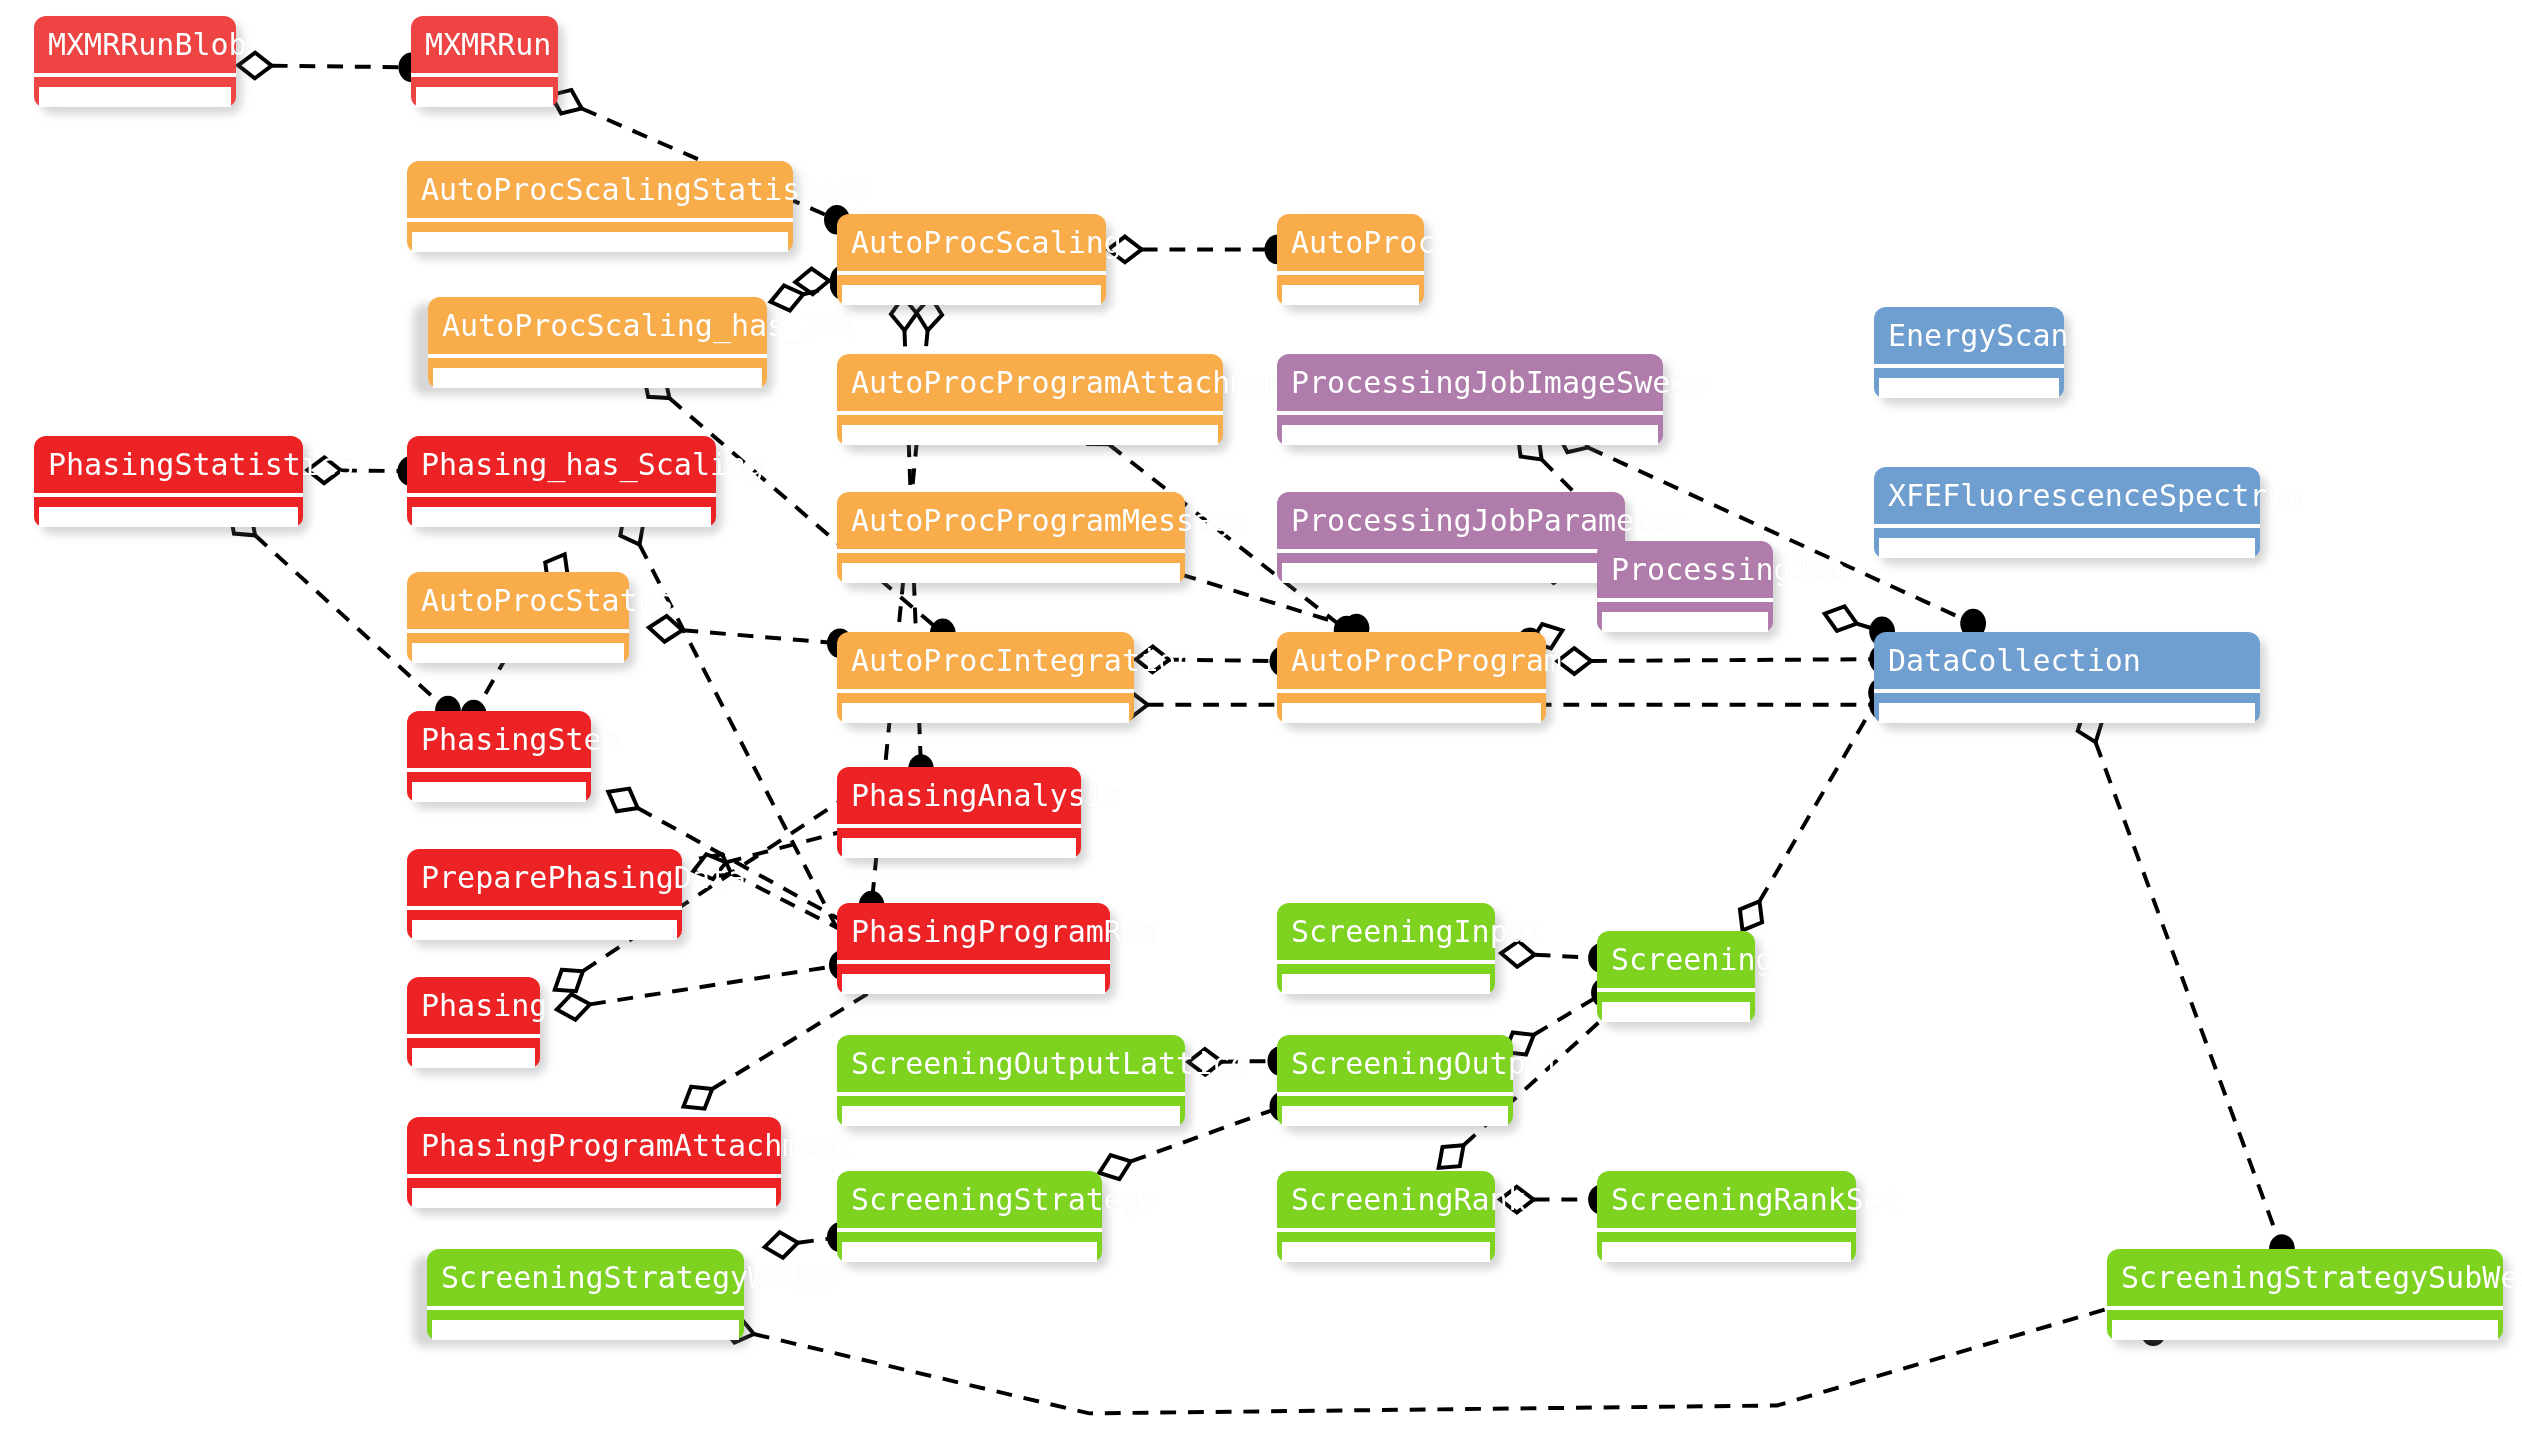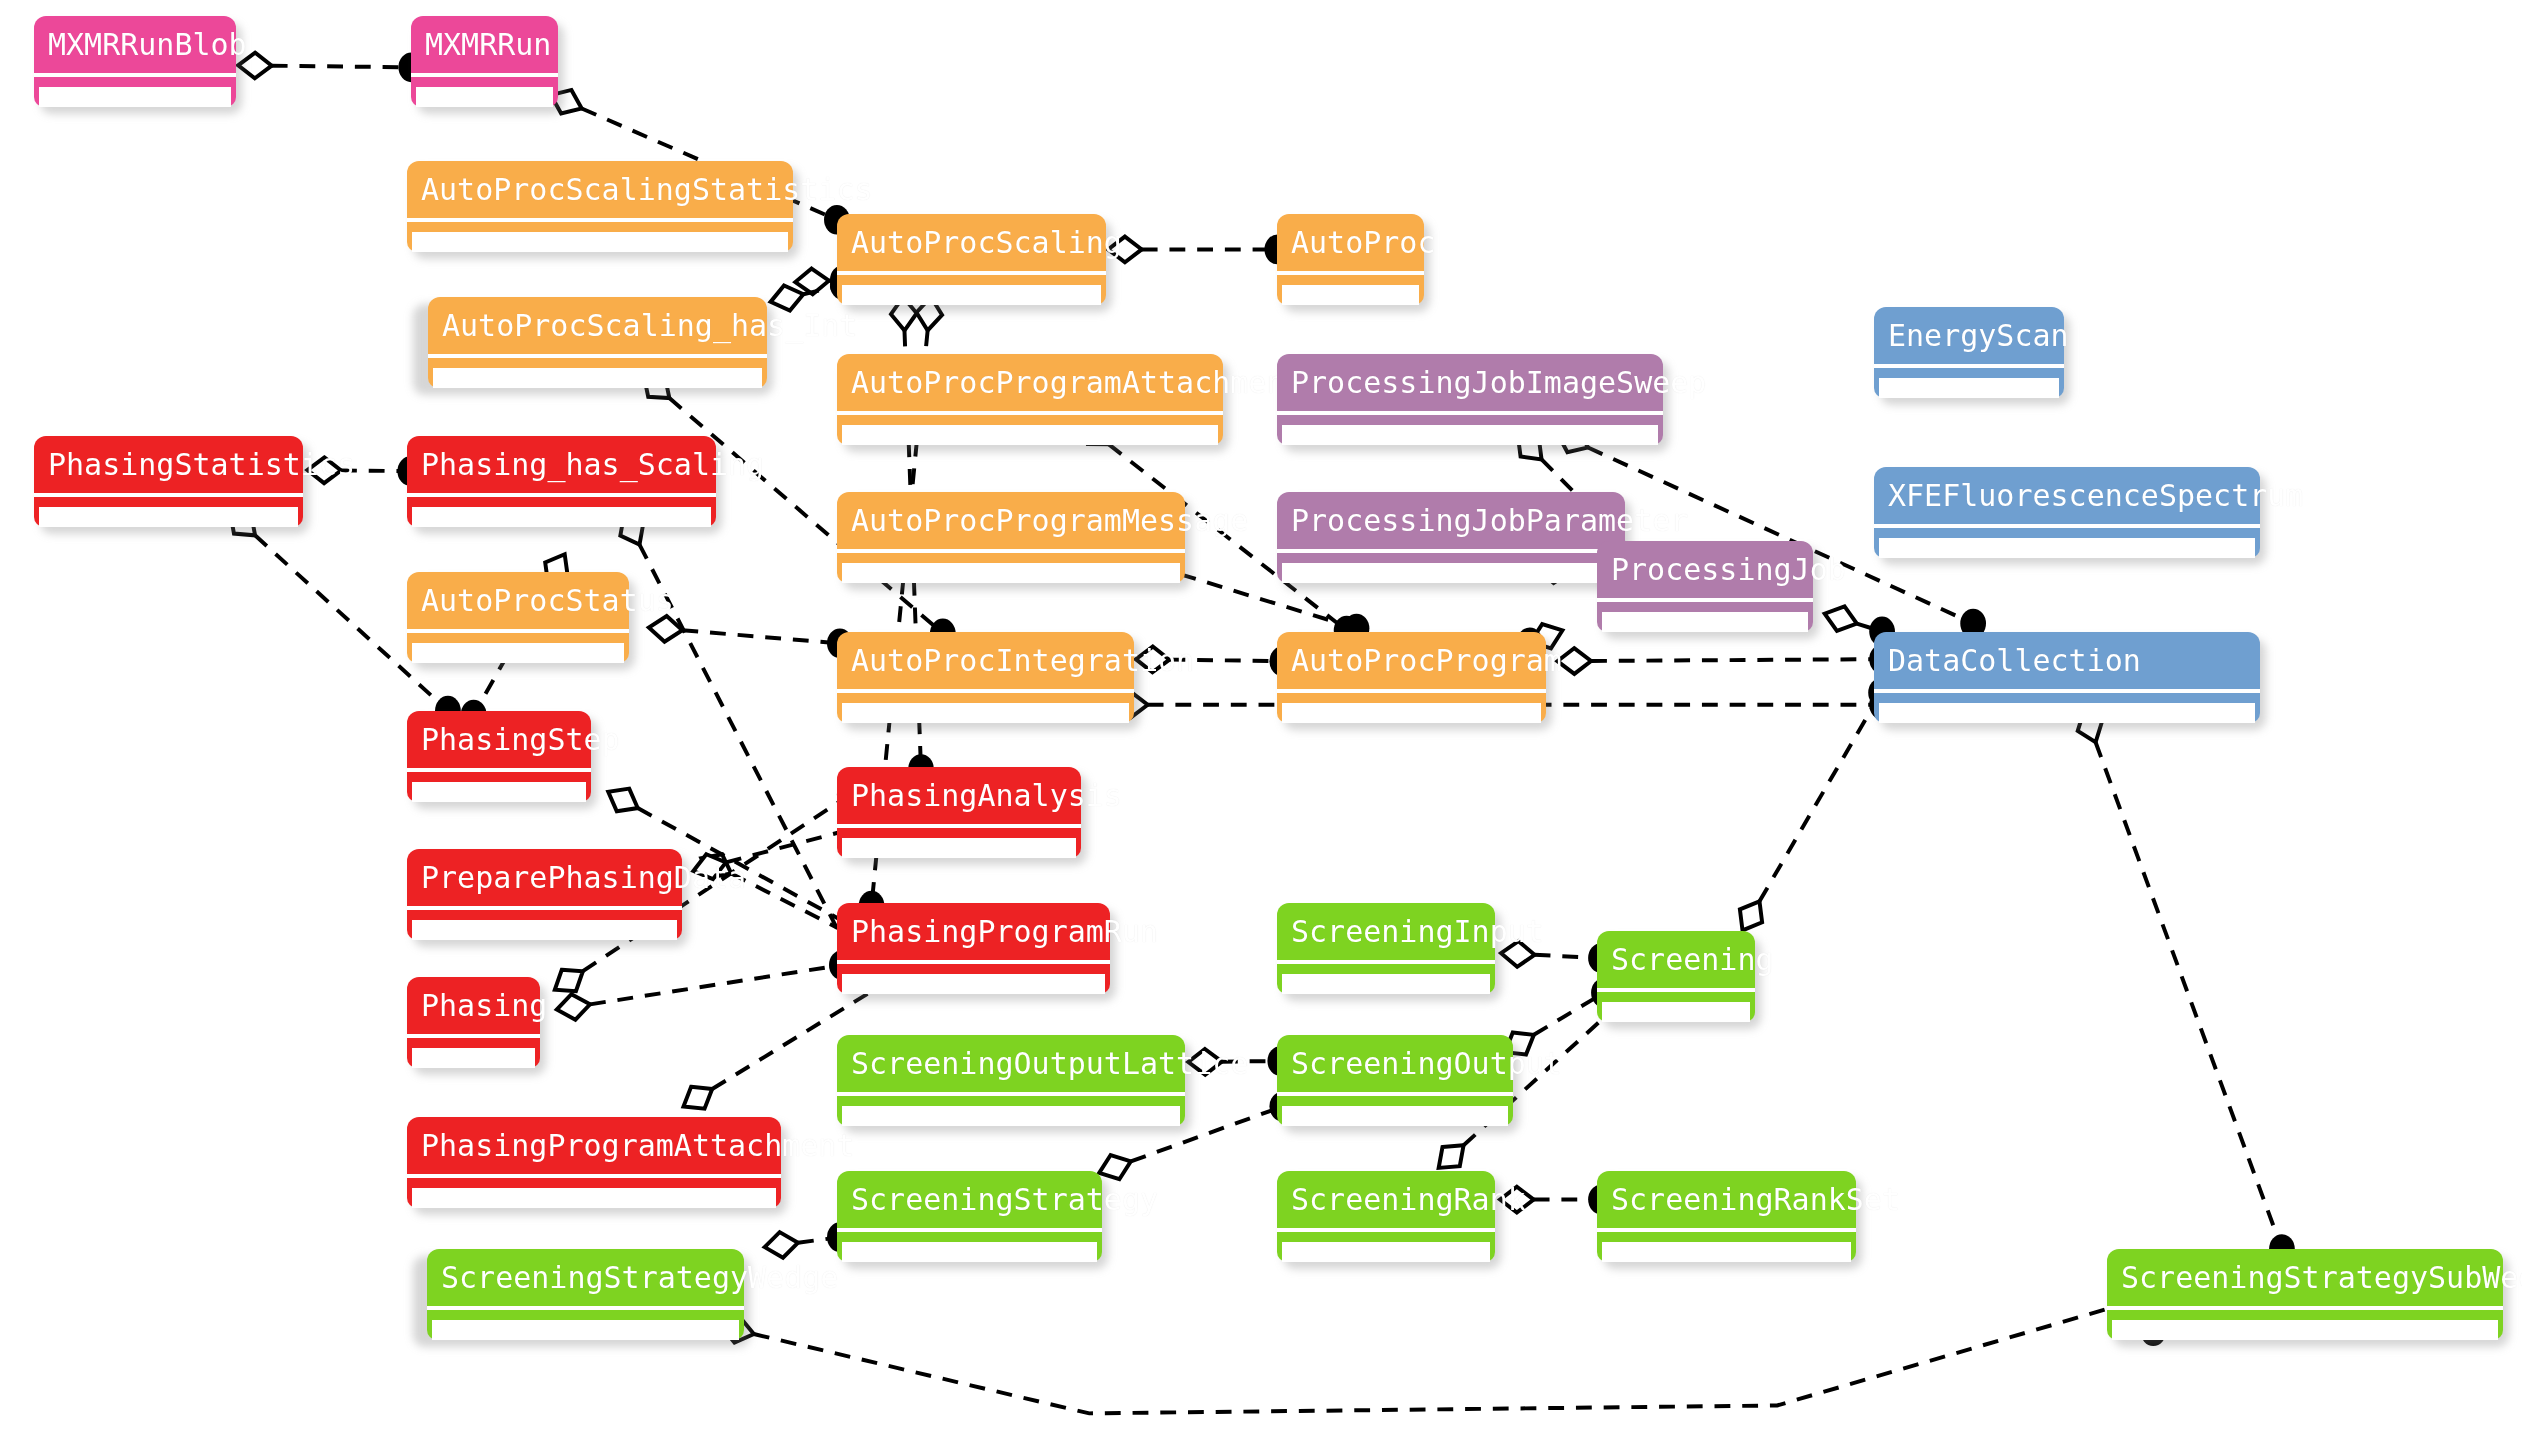--- a/index.html
+++ b/index.html
@@ -79,21 +79,21 @@
   .node .bodycut {
     position: absolute;
     left: 5px;
     right: 5px;
     top: 10px;
     bottom: 0;
     background: #ffffff;
   }
 
   
-  .c-yellow  .head, .c-yellow  .bodyfill { background: #ec4899; }
+  .c-yellow  .head, .c-yellow  .bodyfill { background: #ef4444; }
   .c-orange  .head, .c-orange  .bodyfill { background: #f9ad4a; }
   .c-red     .head, .c-red     .bodyfill { background: #ed2224; }
   .c-purple  .head, .c-purple  .bodyfill { background: #b07cab; }
   .c-green   .head, .c-green   .bodyfill { background: #7ed321; }
   .c-blue    .head, .c-blue    .bodyfill { background: #6f9fd0; }
 </style>
 </head>
 <body>
 
 <div id="canvas">
@@ -423,21 +423,21 @@
       </div>
       <div class="node c-orange" style="left: 407px; top: 572px; width: 222px;">
         <div class="shadow"></div>
         <div class="head">AutoProcStatus</div>
         <div class="sep"></div>
         <div class="bodywrap">
           <div class="bodyfill"></div>
           <div class="bodycut"></div>
         </div>
       </div>
-      <div class="node c-purple" style="left: 1597px; top: 541px; width: 216px; border-radius: 32px;">
+      <div class="node c-purple" style="left: 1597px; top: 541px; width: 176px; border-radius: 32px;">
         <div class="shadow"></div>
         <div class="head">ProcessingJob</div>
         <div class="sep"></div>
         <div class="bodywrap">
           <div class="bodyfill"></div>
           <div class="bodycut"></div>
         </div>
       </div>
       <div class="node c-orange" style="left: 837px; top: 632px; width: 297px;">
         <div class="shadow"></div>

